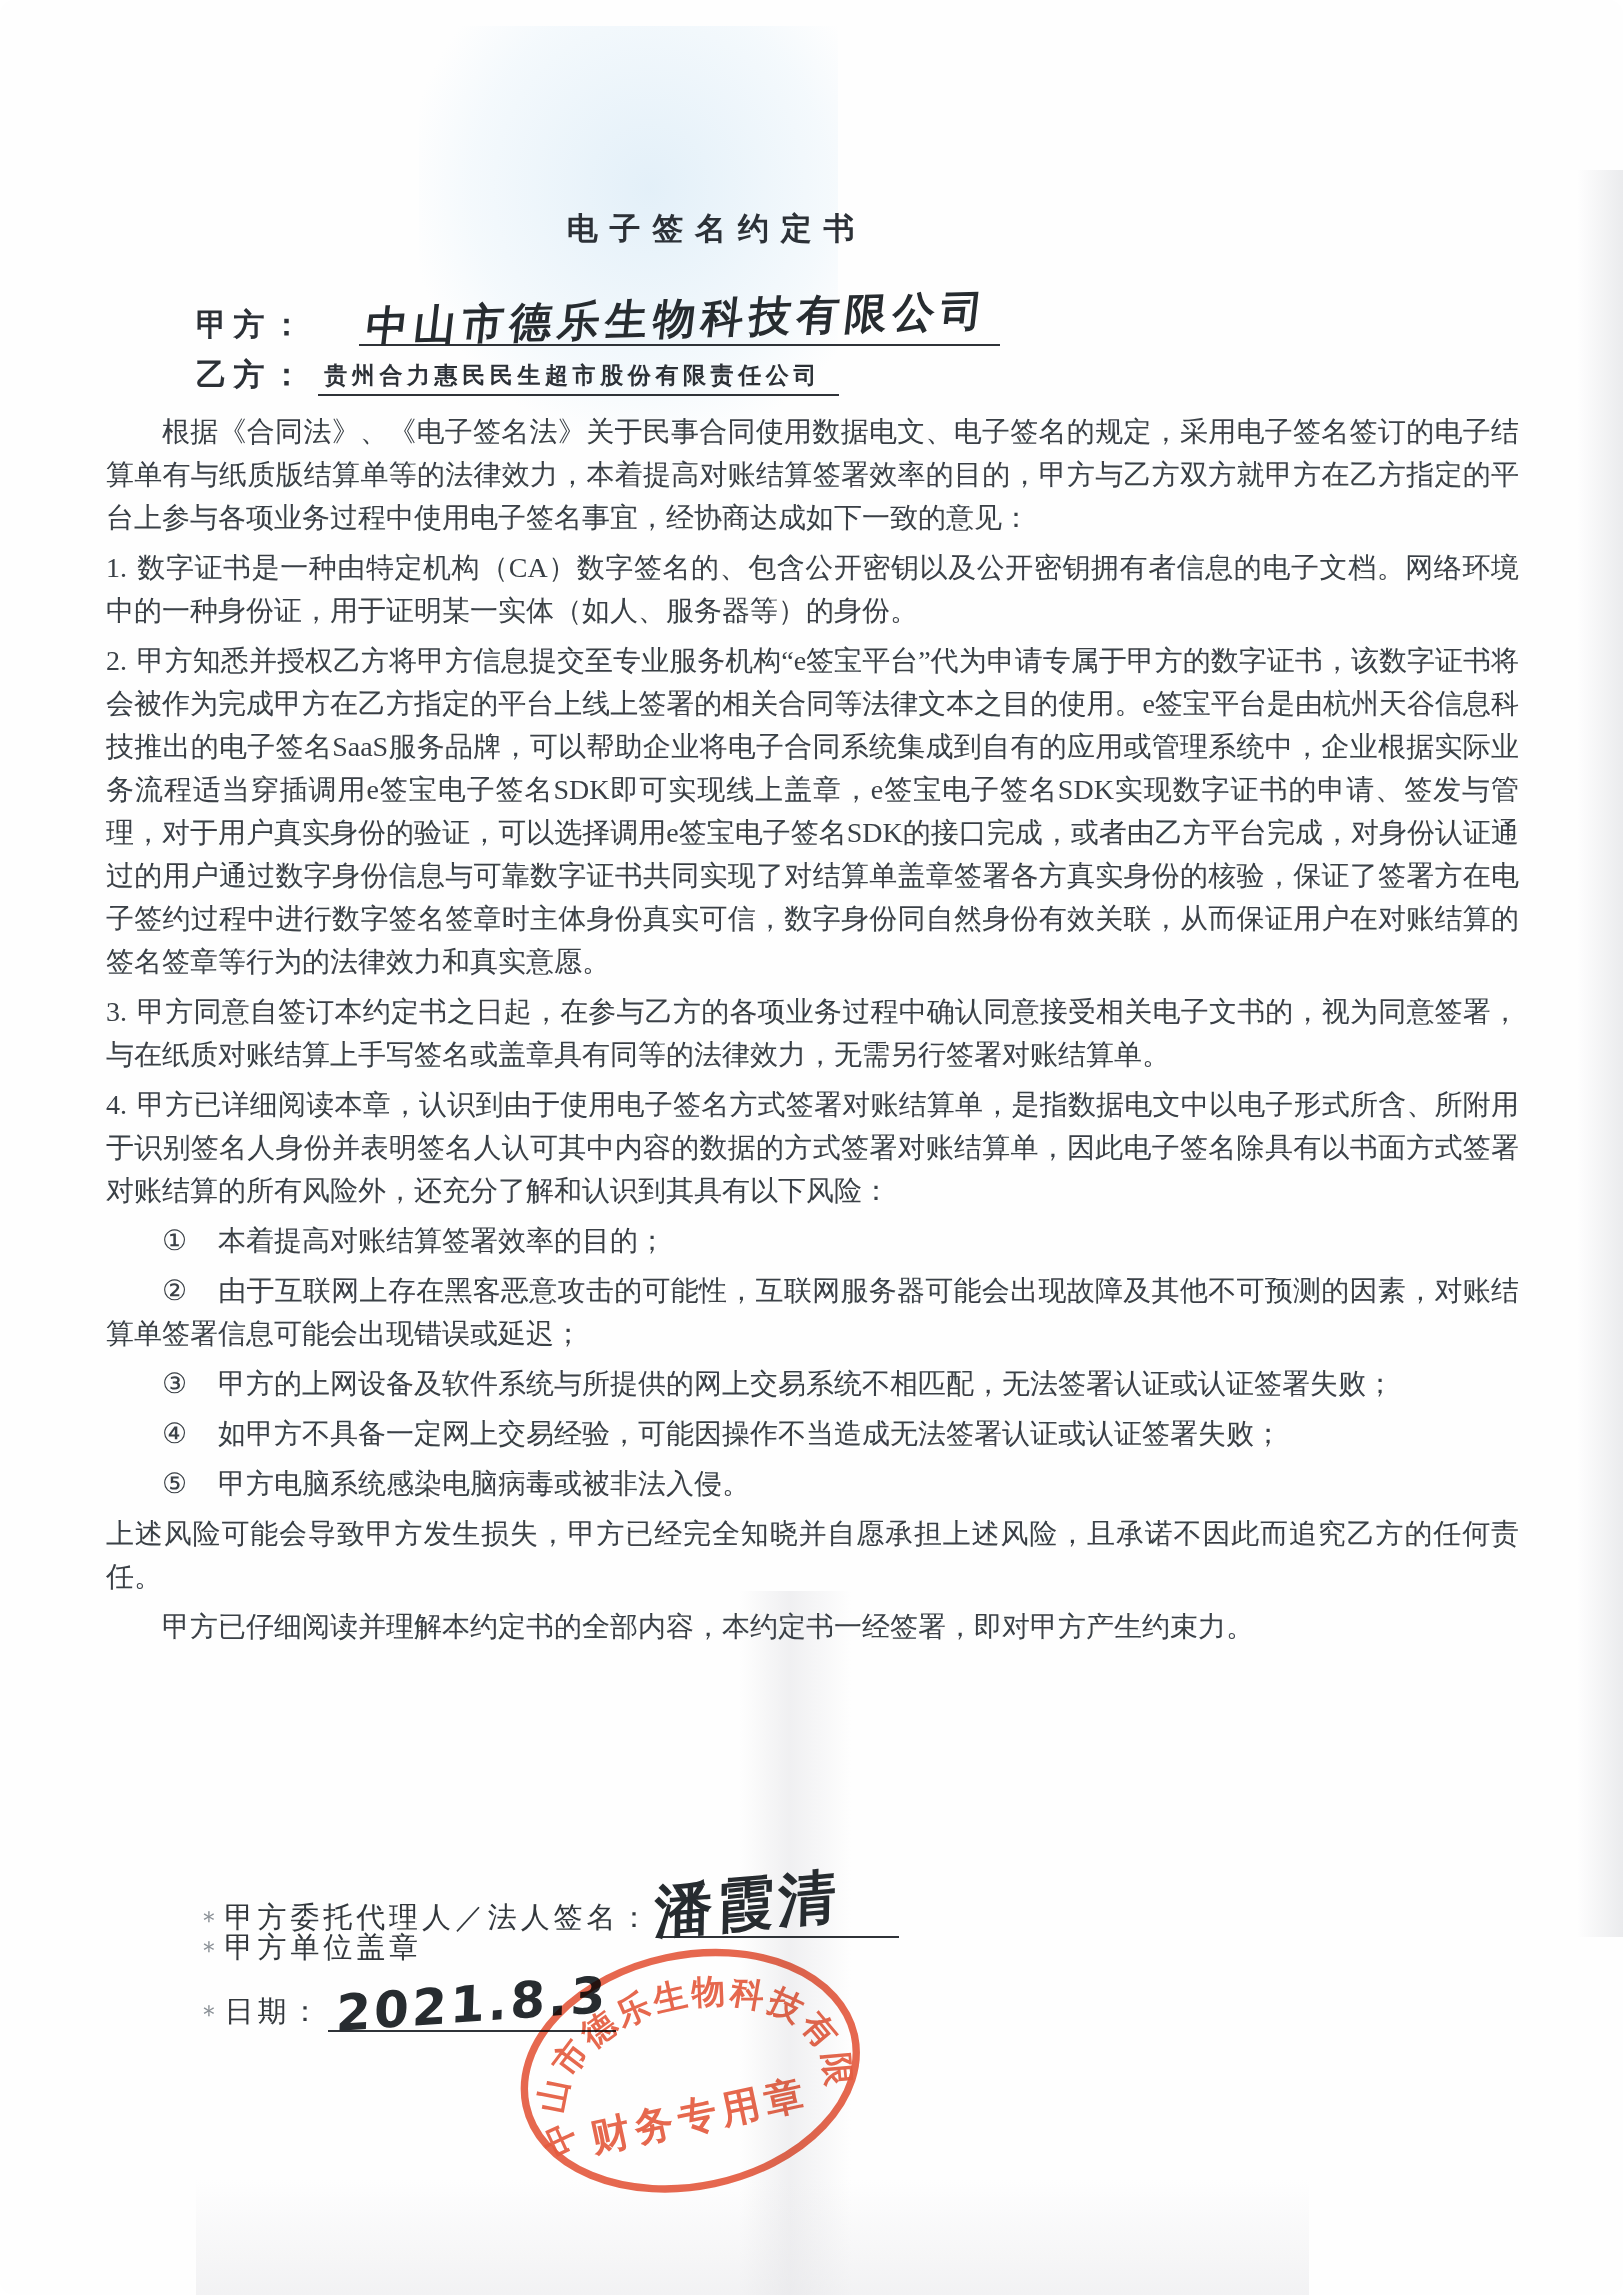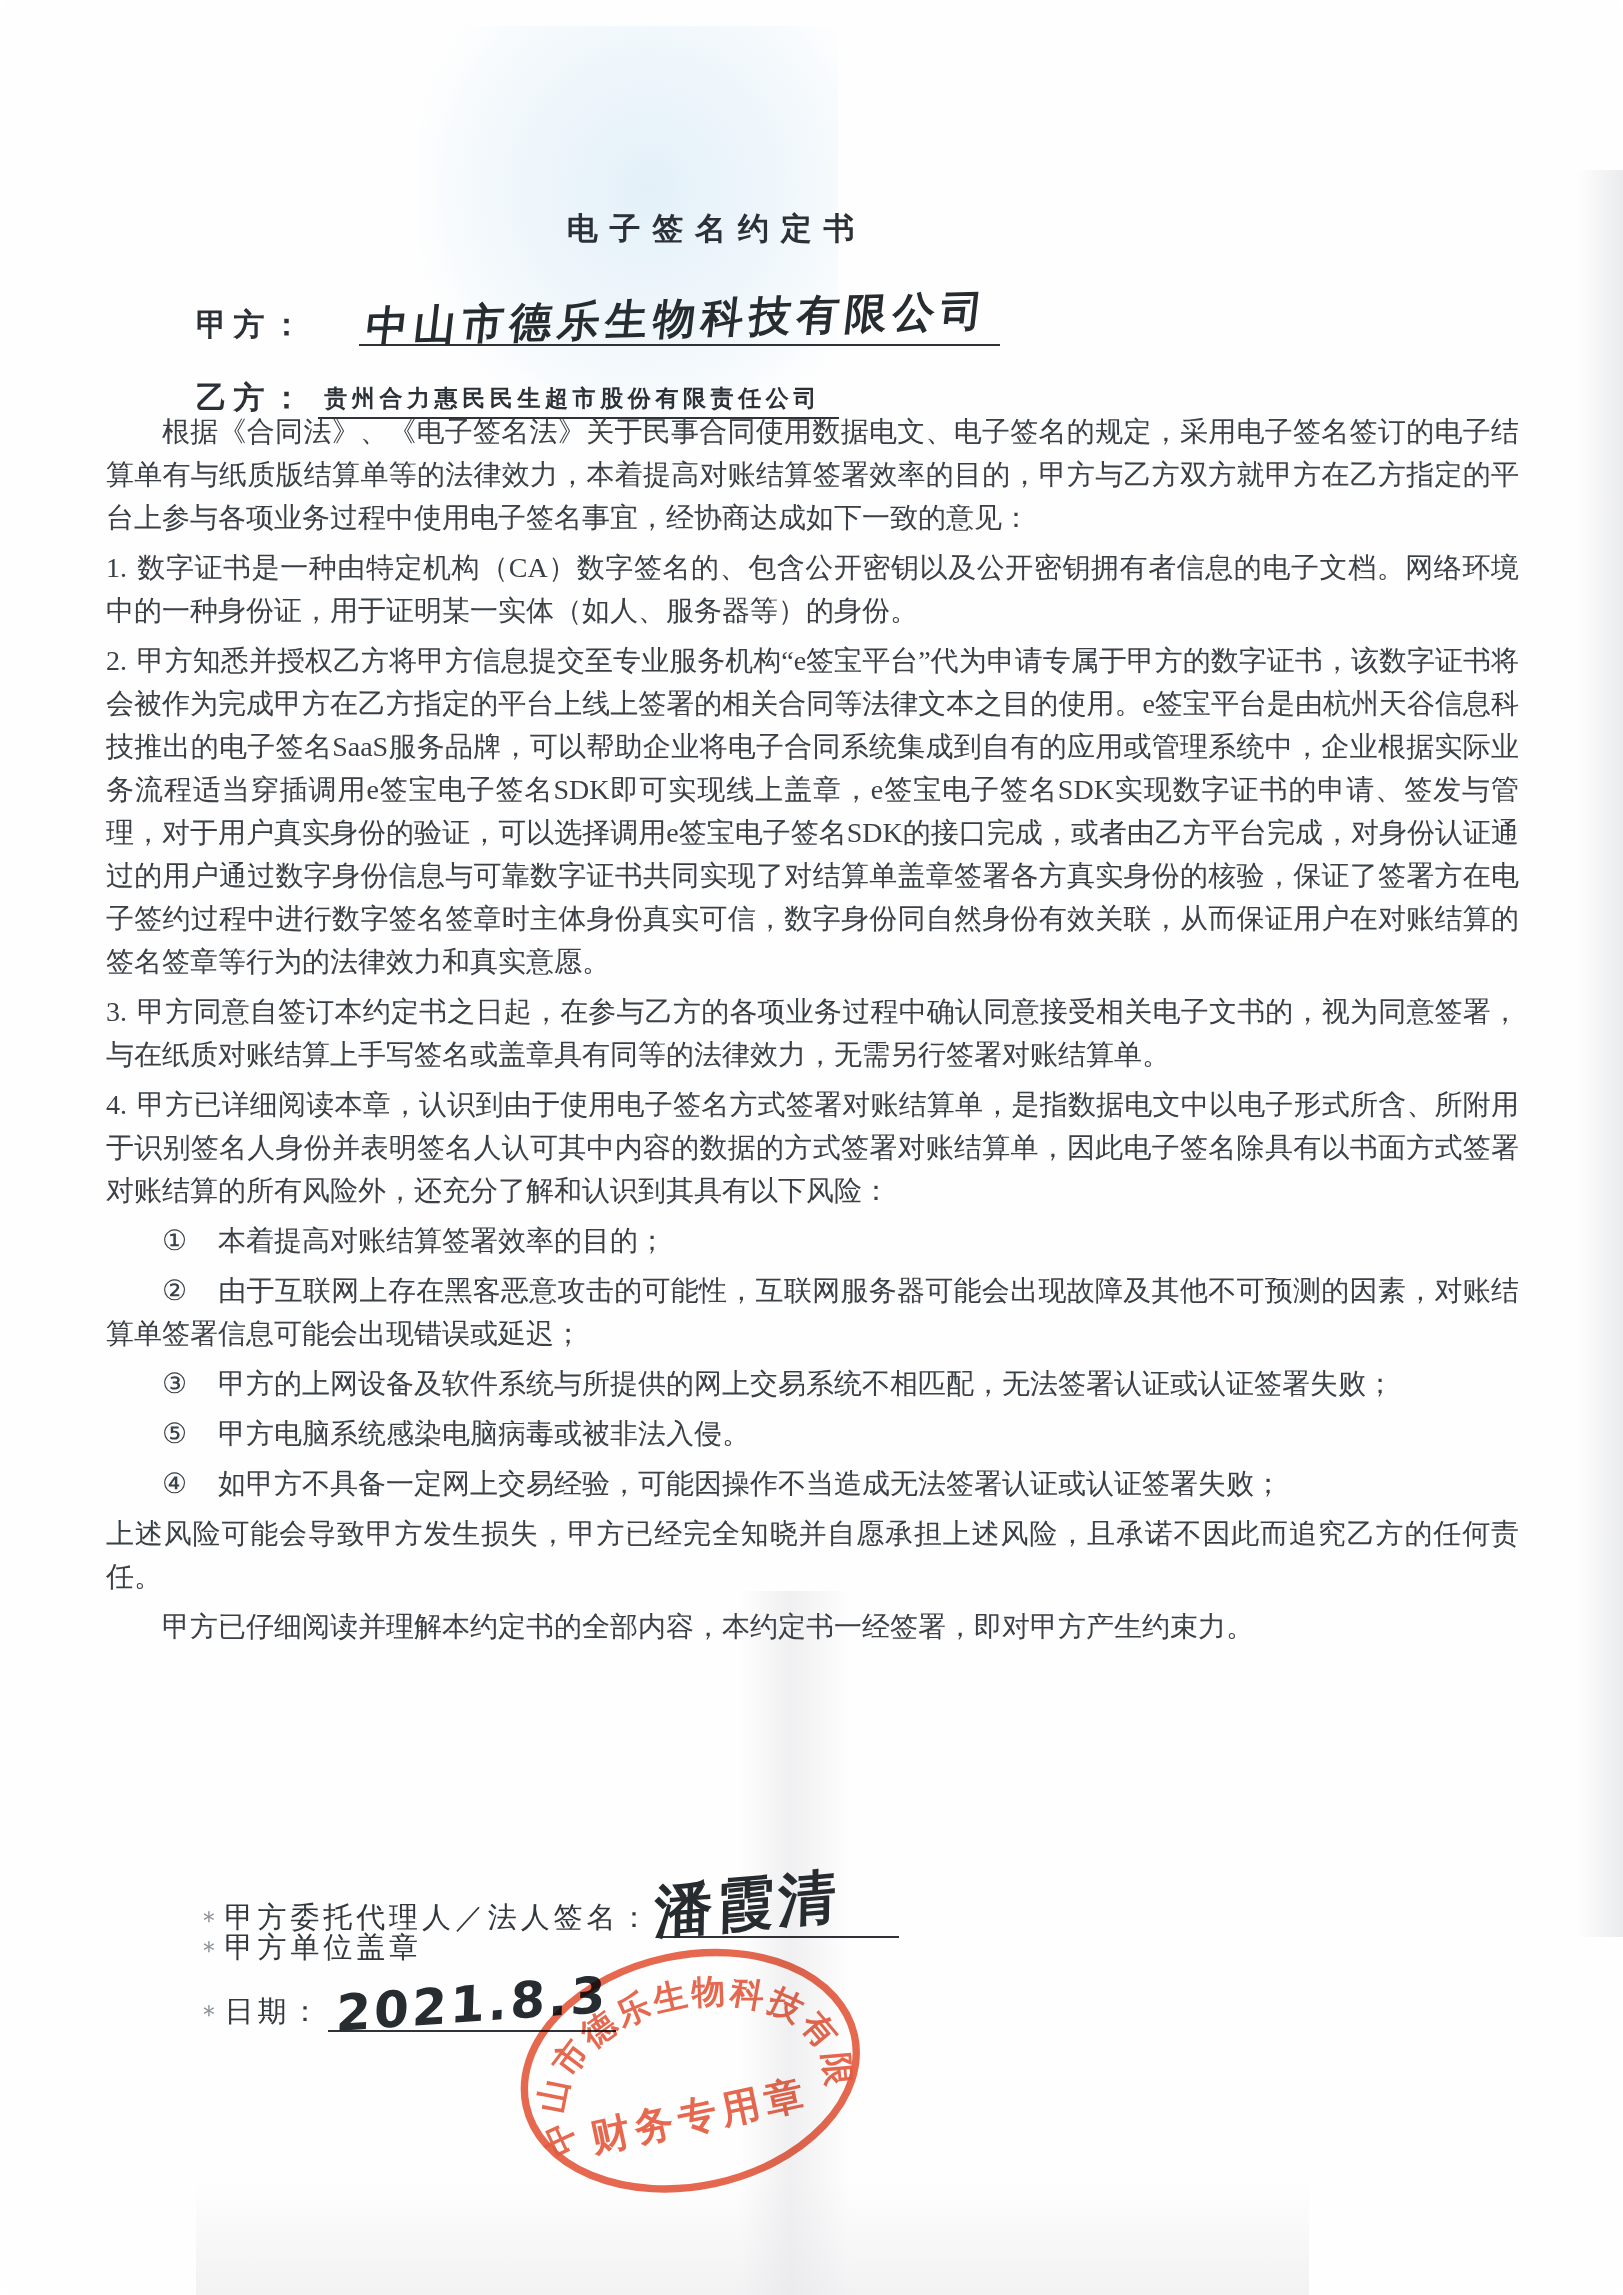--- a/index.html
+++ b/index.html
@@ -32,21 +32,21 @@
   }
   
   .title{
     position:absolute;left:0;right:190px;top:208px;
     text-align:center;font-size:31px;font-weight:bold;
     letter-spacing:11.8px;color:#2c3137;
   }
   
   .party-row{position:absolute;left:196px;display:flex;align-items:flex-end;}
   .party-a{top:281px;gap:41px;}
-  .party-b{top:377px;justify-content:space-between;}
+  .party-b{top:354px;justify-content:space-between;}
   .party-label{font-size:31px;font-weight:bold;letter-spacing:6.5px;color:#2c3137;white-space:nowrap;}
   .fill-a{
     position:relative;width:641px;height:63px;margin-left:9.2px;
     border-bottom:2.6px solid #2f3338;
   }
   .hand{
     font-family:"DejaVu Sans","Liberation Sans",sans-serif;
     color:#272c30;font-weight:bold;white-space:nowrap;
   }
   .hand-company{
@@ -135,23 +135,23 @@
     <p class="clause"><span class="cno">3.</span><span>甲方同意自签订本约定书之日起，在参与乙方的各项业务过程中确认同意接受相关电子文书的，视为同意签署，与在纸质对账结算上手写签名或盖章具有同等的法律效力，无需另行签署对账结算单。</span></p>
 
     <p class="clause"><span class="cno">4.</span><span>甲方已详细阅读本章，认识到由于使用电子签名方式签署对账结算单，是指数据电文中以电子形式所含、所附用于识别签名人身份并表明签名人认可其中内容的数据的方式签署对账结算单，因此电子签名除具有以书面方式签署对账结算的所有风险外，还充分了解和认识到其具有以下风险：</span></p>
 
     <p class="risk indent"><span class="rno">①</span><span>本着提高对账结算签署效率的目的；</span></p>
 
     <p class="risk indent"><span class="rno">②</span><span>由于互联网上存在黑客恶意攻击的可能性，互联网服务器可能会出现故障及其他不可预测的因素，对账结算单签署信息可能会出现错误或延迟；</span></p>
 
     <p class="risk indent"><span class="rno">③</span><span>甲方的上网设备及软件系统与所提供的网上交易系统不相匹配，无法签署认证或认证签署失败；</span></p>
 
+    <p class="risk indent"><span class="rno">④</span><span>如甲方不具备一定网上交易经验，可能因操作不当造成无法签署认证或认证签署失败；</span></p>
+
     <p class="risk indent"><span class="rno">⑤</span><span>甲方电脑系统感染电脑病毒或被非法入侵。</span></p>
-
-    <p class="risk indent"><span class="rno">④</span><span>如甲方不具备一定网上交易经验，可能因操作不当造成无法签署认证或认证签署失败；</span></p>
 
     <p>上述风险可能会导致甲方发生损失，甲方已经完全知晓并自愿承担上述风险，且承诺不因此而追究乙方的任何责任。</p>
 
     <p class="indent">甲方已仔细阅读并理解本约定书的全部内容，本约定书一经签署，即对甲方产生约束力。</p>
   </div>
 
   <div class="sig-row sig-1">
     <span class="star">＊</span>
     <span class="sig-label">甲方委托代理人／法人签名：</span>
     <span class="sig-fill fill-sign">

